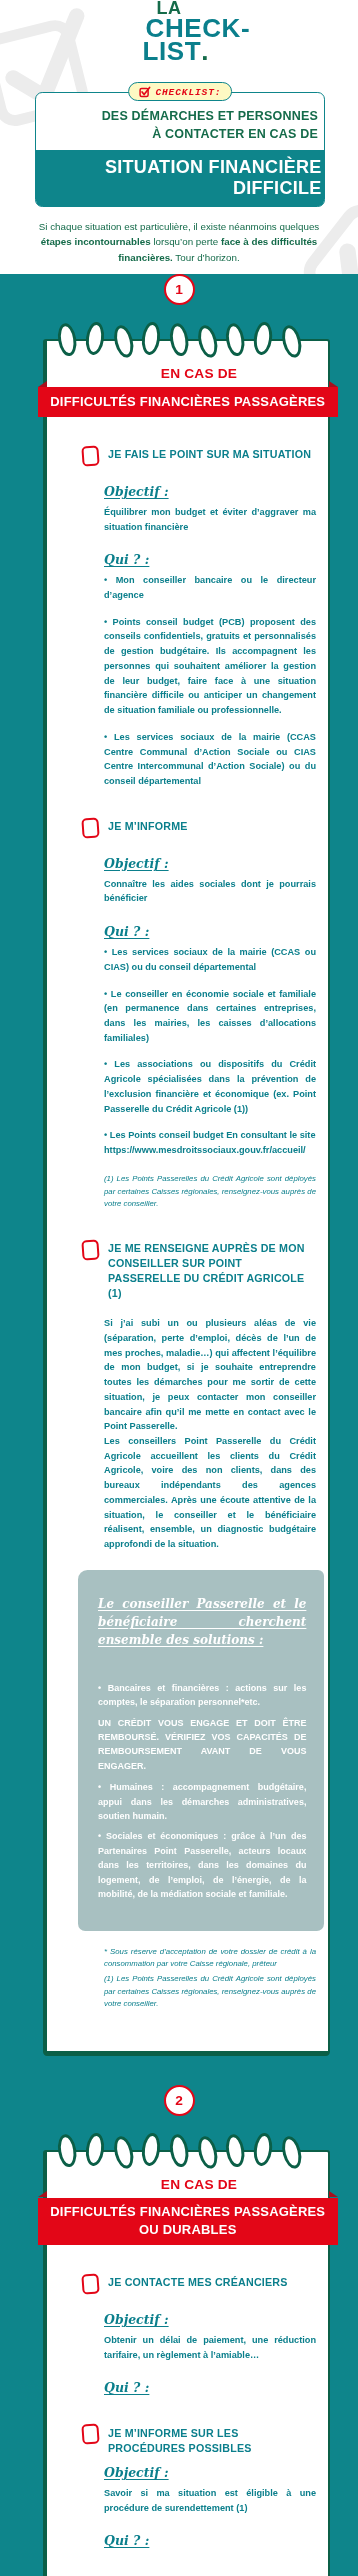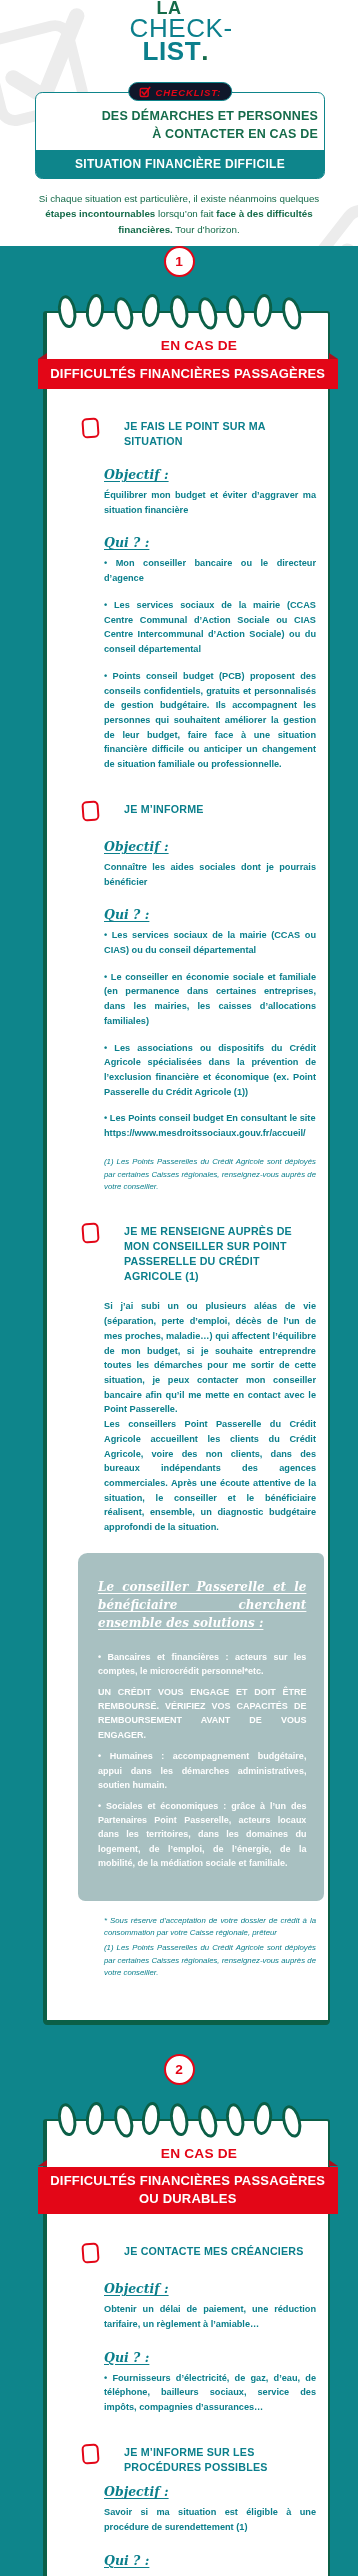--- a/index.html
+++ b/index.html
@@ -15,28 +15,28 @@
   html,body{margin:0;padding:0;}
   body{width:358px;background:#fff;font-family:"Liberation Sans","DejaVu Sans",sans-serif;}
   .sheet{width:358px;overflow:hidden;position:relative;}
 
   
   .header{position:relative;background:#fff;overflow:visible;}
   .wm-check{position:absolute;left:-23px;top:-3.6px;width:128px;height:134px;transform:rotate(-14deg);}
   .wm-check2{position:absolute;right:-89px;top:197px;width:137px;height:137px;transform:rotate(38deg);}
   .logo{width:119px;margin:0 auto;line-height:.92;}
   .logo .la{display:block;color:var(--green);font-weight:800;font-size:18px;letter-spacing:0.6px;margin-left:37px;}
-  .logo .check{display:block;color:var(--teal-txt);font-weight:400;font-size:26px;letter-spacing:0.6px;margin-left:10px;}
+  .logo .check{display:block;color:var(--teal-txt);font-weight:700;font-size:26px;letter-spacing:0.6px;margin-left:26px;}
   .logo .list{display:block;color:var(--teal-txt);font-weight:800;font-size:26px;letter-spacing:0.6px;margin-left:23px;}
   .logo .list b{color:var(--green);}
   .card{position:relative;margin:27.4px 33px 0 35px;border:1.5px solid var(--teal-bg);border-radius:7.2px;overflow:visible;background:#fff;}
-  .badge{position:absolute;left:50%;top:-10.7px;transform:translateX(-50%);background:#0f172a;border:1.5px solid var(--teal-bg);border-radius:10px;padding:3px 9.5px 2.4px;display:flex;align-items:center;gap:4.8px;white-space:nowrap;}
+  .badge{position:absolute;left:50%;top:-10.7px;transform:translateX(-50%);background:#fef9c3;border:1.5px solid var(--teal-bg);border-radius:10px;padding:3px 9.5px 2.4px;display:flex;align-items:center;gap:4.8px;white-space:nowrap;font-family:Liberation Mono, monospace;}
   .badge .btxt{color:var(--red);font-weight:800;font-size:9.5px;letter-spacing:0.9px;font-style:italic;}
   .card h1{margin:14.3px 6px 7.2px;text-align:right;color:var(--green);font-size:12.5px;line-height:1.45;letter-spacing:0.2px;}
-  .card .tband{background:var(--teal-bg);color:#fff;text-align:center;font-weight:800;font-size:12px;letter-spacing:0.3px;padding:6.6px 2.4px 7.2px;border-radius:0 0 5.4px 5.4px;}
+  .card .tband{background:var(--teal-bg);color:#fff;text-align:right;font-weight:800;font-size:18px;letter-spacing:0.3px;padding:6.6px 2.4px 7.2px;border-radius:0 0 5.4px 5.4px;}
   .intro{margin:12px auto 0;max-width:285px;text-align:center;color:var(--green);font-size:9.8px;line-height:1.55;font-weight:500;padding-bottom:24px;}
   .intro b{font-weight:800;}
 
   
   .teal{background:var(--teal-bg);position:relative;padding-bottom:15.5px;}
   .step{width:27px;height:27px;border-radius:50%;background:#fff;border:2.4px solid var(--red);color:var(--red);font-weight:800;font-size:13.7px;display:flex;align-items:center;justify-content:center;margin:0 auto;position:relative;z-index:5;}
   .step.first{margin-top:-14.3px;}
 
   
   .rings{display:flex;justify-content:center;gap:10px;position:relative;z-index:4;margin:16.7px 0 -16px;}
@@ -45,32 +45,32 @@
   .ring:nth-child(even){transform:rotate(7deg);}
   .ring:nth-child(3n){transform:rotate(-14deg) translateY(3px);}
   .pad{background:#fff;margin:0 28px 0 43px;border:2.4px solid var(--bgreen);border-left-width:4.2px;border-bottom-width:5.4px;border-radius:3px 3px 4.2px 4.2px;position:relative;padding:24px 12px 25px 35px;}
   .pad-head{color:var(--red);text-align:center;font-weight:800;font-size:13.7px;letter-spacing:0.2px;margin:1.2px 0 6px;}
   .band{position:relative;background:var(--red);color:#fff;text-align:center;font-weight:700;font-size:13px;line-height:1.35;letter-spacing:0.2px;padding:5.4px 3.6px 6.6px;margin:0 -21.5px 0 -44px;z-index:2;}
   .band b{font-weight:800;}
   .band::before{content:"";position:absolute;left:0;top:-6.6px;border-left:9px solid transparent;border-bottom:6.6px solid var(--redd);}
   .band::after{content:"";position:absolute;right:0;top:-6.6px;border-right:9px solid transparent;border-bottom:6.6px solid var(--redd);}
 
   
-  .item{display:flex;align-items:flex-start;gap:25px;margin:29px 0 3.6px;position:relative;}
+  .item{display:flex;align-items:flex-start;gap:9px;margin:29px 0 3.6px;position:relative;}
   .cb{flex:0 0 auto;width:13px;height:16px;border:2.7px solid var(--red);border-radius:4.8px;transform:rotate(-4deg);margin-top:0;background:#fff;}
   .it{margin:1.2px 0 0;color:var(--teal-txt);font-size:10.7px;line-height:1.4;letter-spacing:0.2px;font-weight:800;}
   .blk{margin-left:22px;}
   .sh{color:var(--teal-txt);font-family:"DejaVu Serif","Liberation Serif",serif;font-style:italic;font-weight:700;font-size:12.5px;margin:18px 0 6px;text-decoration:underline;text-underline-offset:2.4px;}
   .para{color:var(--teal-txt);font-size:9.2px;font-weight:600;line-height:1.6;text-align:justify;margin:0 0 12px;}
   .url{color:var(--teal-txt);font-weight:700;text-decoration:none;word-break:break-all;}
   .foot{color:var(--teal-txt);font-size:7.8px;font-style:italic;font-weight:500;line-height:1.6;text-align:justify;margin:15.5px 0 0;}
 
   
   .gbox{background:var(--gray);border-radius:9.5px 6px 7.2px 7.2px;margin:18px -8.4px 14.3px -26px;padding:25px 18px 24px 20px;color:#fff;}
-  .gbox .gh{font-family:"DejaVu Serif","Liberation Serif",serif;font-style:italic;font-weight:700;font-size:12px;line-height:1.5;text-decoration:underline;text-underline-offset:2.4px;margin:0 0 18px;}
+  .gbox .gh{font-family:"DejaVu Serif","Liberation Serif",serif;font-style:italic;font-weight:700;font-size:12px;line-height:1.5;text-decoration:underline;text-underline-offset:2.4px;margin:0 0 32px;}
   .gbox p{font-size:9px;font-weight:700;line-height:1.6;text-align:justify;margin:0 0 6px;color:#fff;}
   .gbox p.warn{margin:1.2px 0 7.2px;}
   .pad .endspace{height:15.5px;}
 </style>
 </head>
 <body>
 
 <div class="sheet">
 
   <div class="header">
@@ -94,21 +94,21 @@
         <svg width="12" height="12" viewBox="0 0 24 24">
           <rect x="2" y="5" width="16" height="16" rx="3" fill="none" stroke="#e30617" stroke-width="3"></rect>
           <path d="M6 12 L10 17 L21 3" fill="none" stroke="#e30617" stroke-width="3.4" stroke-linecap="round" stroke-linejoin="round"></path>
         </svg>
         <span class="btxt">CHECKLIST:</span>
       </div>
       <h1><span>DES DÉMARCHES ET PERSONNES</span><br><span>À CONTACTER EN CAS DE</span></h1>
       <div class="tband">SITUATION FINANCIÈRE DIFFICILE</div>
     </div>
 
-    <p class="intro"><span>Si chaque situation est particulière, il existe néanmoins quelques </span><b>étapes incontournables</b><span> lorsqu’on fait </span><b>face à des difficultés financières.</b><span> Tour d’horizon.</span></p>
+    <p class="intro"><span>Si chaque situation est particulière, il existe néanmoins quelques </span><b>étapes incontournables</b><span> lorsqu’on perte </span><b>face à des difficultés financières.</b><span> Tour d’horizon.</span></p>
   </div>
 
   <div class="teal">
 
     <div class="step first">1</div>
 
     <div class="rings">
       <i class="ring"></i>
         <i class="ring"></i>
         <i class="ring"></i>
@@ -126,22 +126,22 @@
 
       <div class="item">
         <span class="cb"></span>
         <h3 class="it">JE FAIS LE POINT SUR MA SITUATION</h3>
       </div>
       <div class="blk">
         <p class="sh">Objectif :</p>
         <p class="para">Équilibrer mon budget et éviter d’aggraver ma situation financière</p>
         <p class="sh">Qui ? :</p>
         <p class="para">• Mon conseiller bancaire ou le directeur d’agence</p>
+        <p class="para">• Points conseil budget (PCB) proposent des conseils confidentiels, gratuits et personnalisés de gestion budgétaire. Ils accompagnent les personnes qui souhaitent améliorer la gestion de leur budget, faire face à une situation financière difficile ou anticiper un changement de situation familiale ou professionnelle.</p>
         <p class="para">• Les services sociaux de la mairie (CCAS Centre Communal d’Action Sociale ou CIAS Centre Intercommunal d’Action Sociale) ou du conseil départemental</p>
-        <p class="para">• Points conseil budget (PCB) proposent des conseils confidentiels, gratuits et personnalisés de gestion budgétaire. Ils accompagnent les personnes qui souhaitent améliorer la gestion de leur budget, faire face à une situation financière difficile ou anticiper un changement de situation familiale ou professionnelle.</p>
       </div>
 
       <div class="item">
         <span class="cb"></span>
         <h3 class="it">JE M’INFORME</h3>
       </div>
       <div class="blk">
         <p class="sh">Objectif :</p>
         <p class="para">Connaître les aides sociales dont je pourrais bénéficier</p>
         <p class="sh">Qui ? :</p>
@@ -155,21 +155,21 @@
       <div class="item">
         <span class="cb"></span>
         <h3 class="it">JE ME RENSEIGNE AUPRÈS DE MON CONSEILLER SUR POINT PASSERELLE DU CRÉDIT AGRICOLE (1)</h3>
       </div>
       <div class="blk">
         <p class="para" style="margin-top:15.5px;margin-bottom:0">Si j’ai subi un ou plusieurs aléas de vie (séparation, perte d’emploi, décès de l’un de mes proches, maladie…) qui affectent l’équilibre de mon budget, si je souhaite entreprendre toutes les démarches pour me sortir de cette situation, je peux contacter mon conseiller bancaire afin qu’il me mette en contact avec le Point Passerelle.</p>
         <p class="para">Les conseillers Point Passerelle du Crédit Agricole accueillent les clients du Crédit Agricole, voire des non clients, dans des bureaux indépendants des agences commerciales. Après une écoute attentive de la situation, le conseiller et le bénéficiaire réalisent, ensemble, un diagnostic budgétaire approfondi de la situation.</p>
 
         <div class="gbox">
           <p class="gh">Le conseiller Passerelle et le bénéficiaire cherchent ensemble des solutions :</p>
-          <p>• Bancaires et financières : acteurs sur les comptes, le microcrédit personnel*etc.</p>
+          <p>• Bancaires et financières : actions sur les comptes, le séparation personnel*etc.</p>
           <p class="warn">UN CRÉDIT VOUS ENGAGE ET DOIT ÊTRE REMBOURSÉ. VÉRIFIEZ VOS CAPACITÉS DE REMBOURSEMENT AVANT DE VOUS ENGAGER.</p>
           <p>• Humaines : accompagnement budgétaire, appui dans les démarches administratives, soutien humain.</p>
           <p>• Sociales et économiques : grâce à l’un des Partenaires Point Passerelle, acteurs locaux dans les territoires, dans les domaines du logement, de l’emploi, de l’énergie, de la mobilité, de la médiation sociale et familiale.</p>
         </div>
 
         <p class="foot" style="margin-top:6px">* Sous réserve d’acceptation de votre dossier de crédit à la consommation par votre Caisse régionale, prêteur</p>
         <p class="foot" style="margin-top:2.4px">(1) Les Points Passerelles du Crédit Agricole sont déployés par certaines Caisses régionales, renseignez-vous auprès de votre conseiller.</p>
       </div>
       <div class="endspace"></div>
     </div>
@@ -193,21 +193,20 @@
       <div class="band"><span>DIFFICULTÉS FINANCIÈRES PASSAGÈRES</span><br><b>OU DURABLES</b></div>
 
       <div class="item">
         <span class="cb"></span>
         <h3 class="it">JE CONTACTE MES CRÉANCIERS</h3>
       </div>
       <div class="blk">
         <p class="sh">Objectif :</p>
         <p class="para">Obtenir un délai de paiement, une réduction tarifaire, un règlement à l’amiable…</p>
         <p class="sh">Qui ? :</p>
-        <p class="para">• Fournisseurs d’électricité, de gaz, d’eau, de téléphone, bailleurs sociaux, service des impôts, compagnies d’assurances…</p>
       </div>
 
       <div class="item">
         <span class="cb"></span>
         <h3 class="it">JE M’INFORME SUR LES PROCÉDURES POSSIBLES</h3>
       </div>
       <div class="blk">
         <p class="sh" style="margin-top:9.5px">Objectif :</p>
         <p class="para">Savoir si ma situation est éligible à une procédure de surendettement (1)</p>
         <p class="sh">Qui ? :</p>

